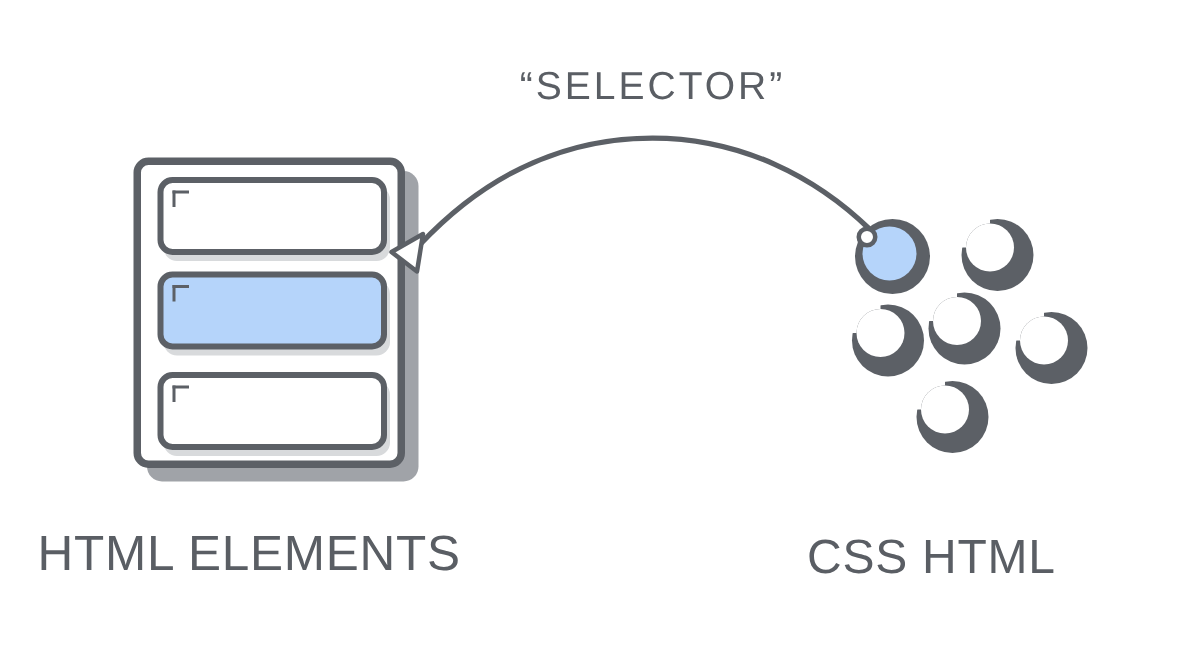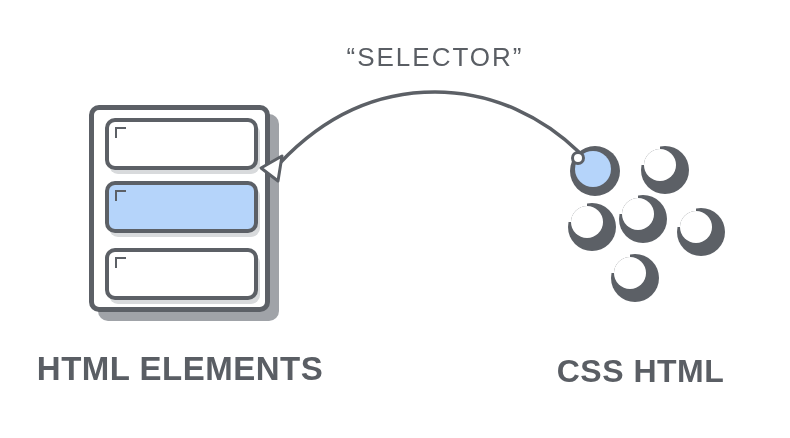--- a/index.html
+++ b/index.html
@@ -104,26 +104,26 @@
     left: 1px; top: 5px;
     width: 14px; height: 14px;
     border-radius: 50%;
     background: var(--white);
     border: 3px solid var(--stroke);
   }
 
   
   .caption {
     position: absolute;
-    font-weight: bold;
+    font-weight: normal;
     font-size: 33px;
     line-height: 1;
     letter-spacing: 0.5px;
     color: var(--text);
-    text-align: center;
+    text-align: left;
     white-space: nowrap;
   }
   #caption-left { left: 25px; top: 352px; width: 310px; }
   #caption-right { left: 538px; top: 355px; width: 205px; font-size: 32px; }
   #selector-label {
     position: absolute;
     left: 335px; top: 44px; width: 200px;
     font-weight: normal;
     font-size: 26px;
     line-height: 1;

